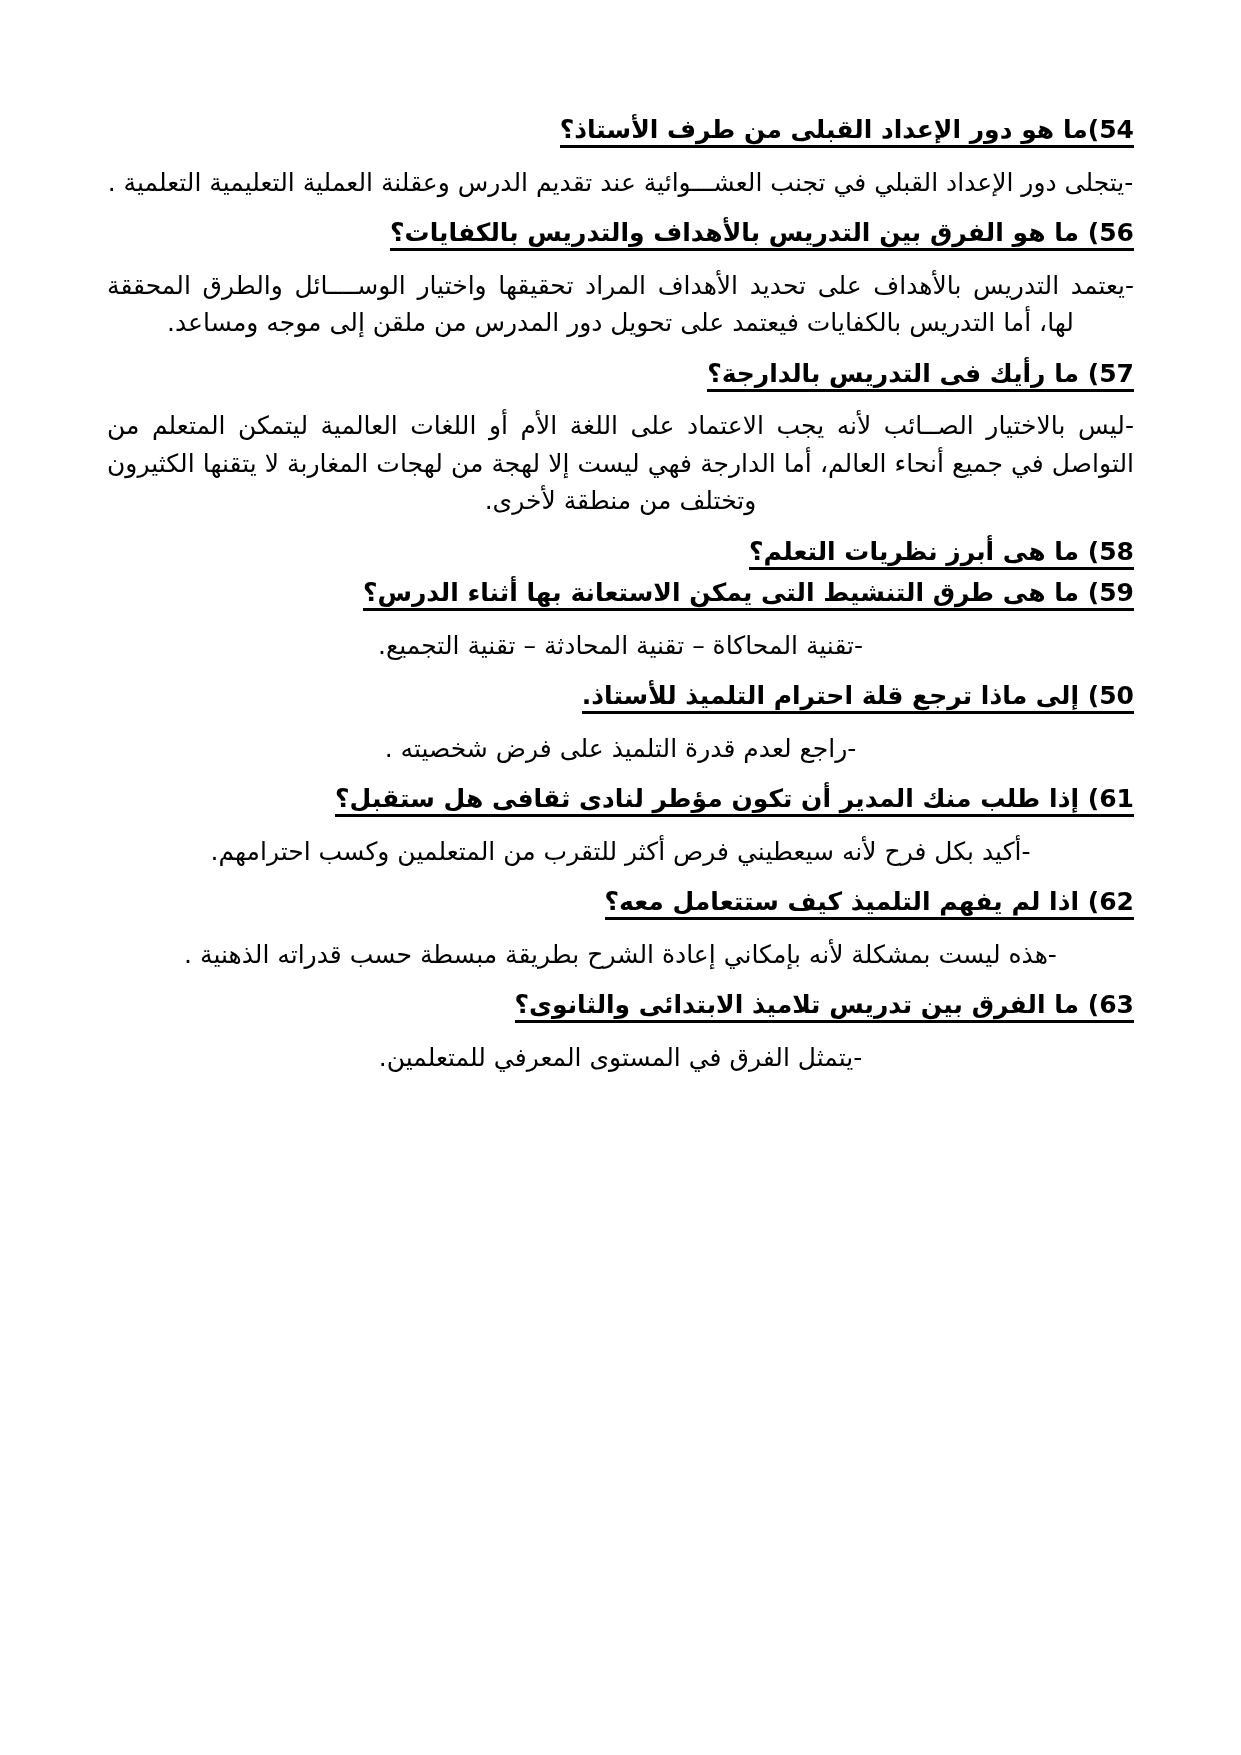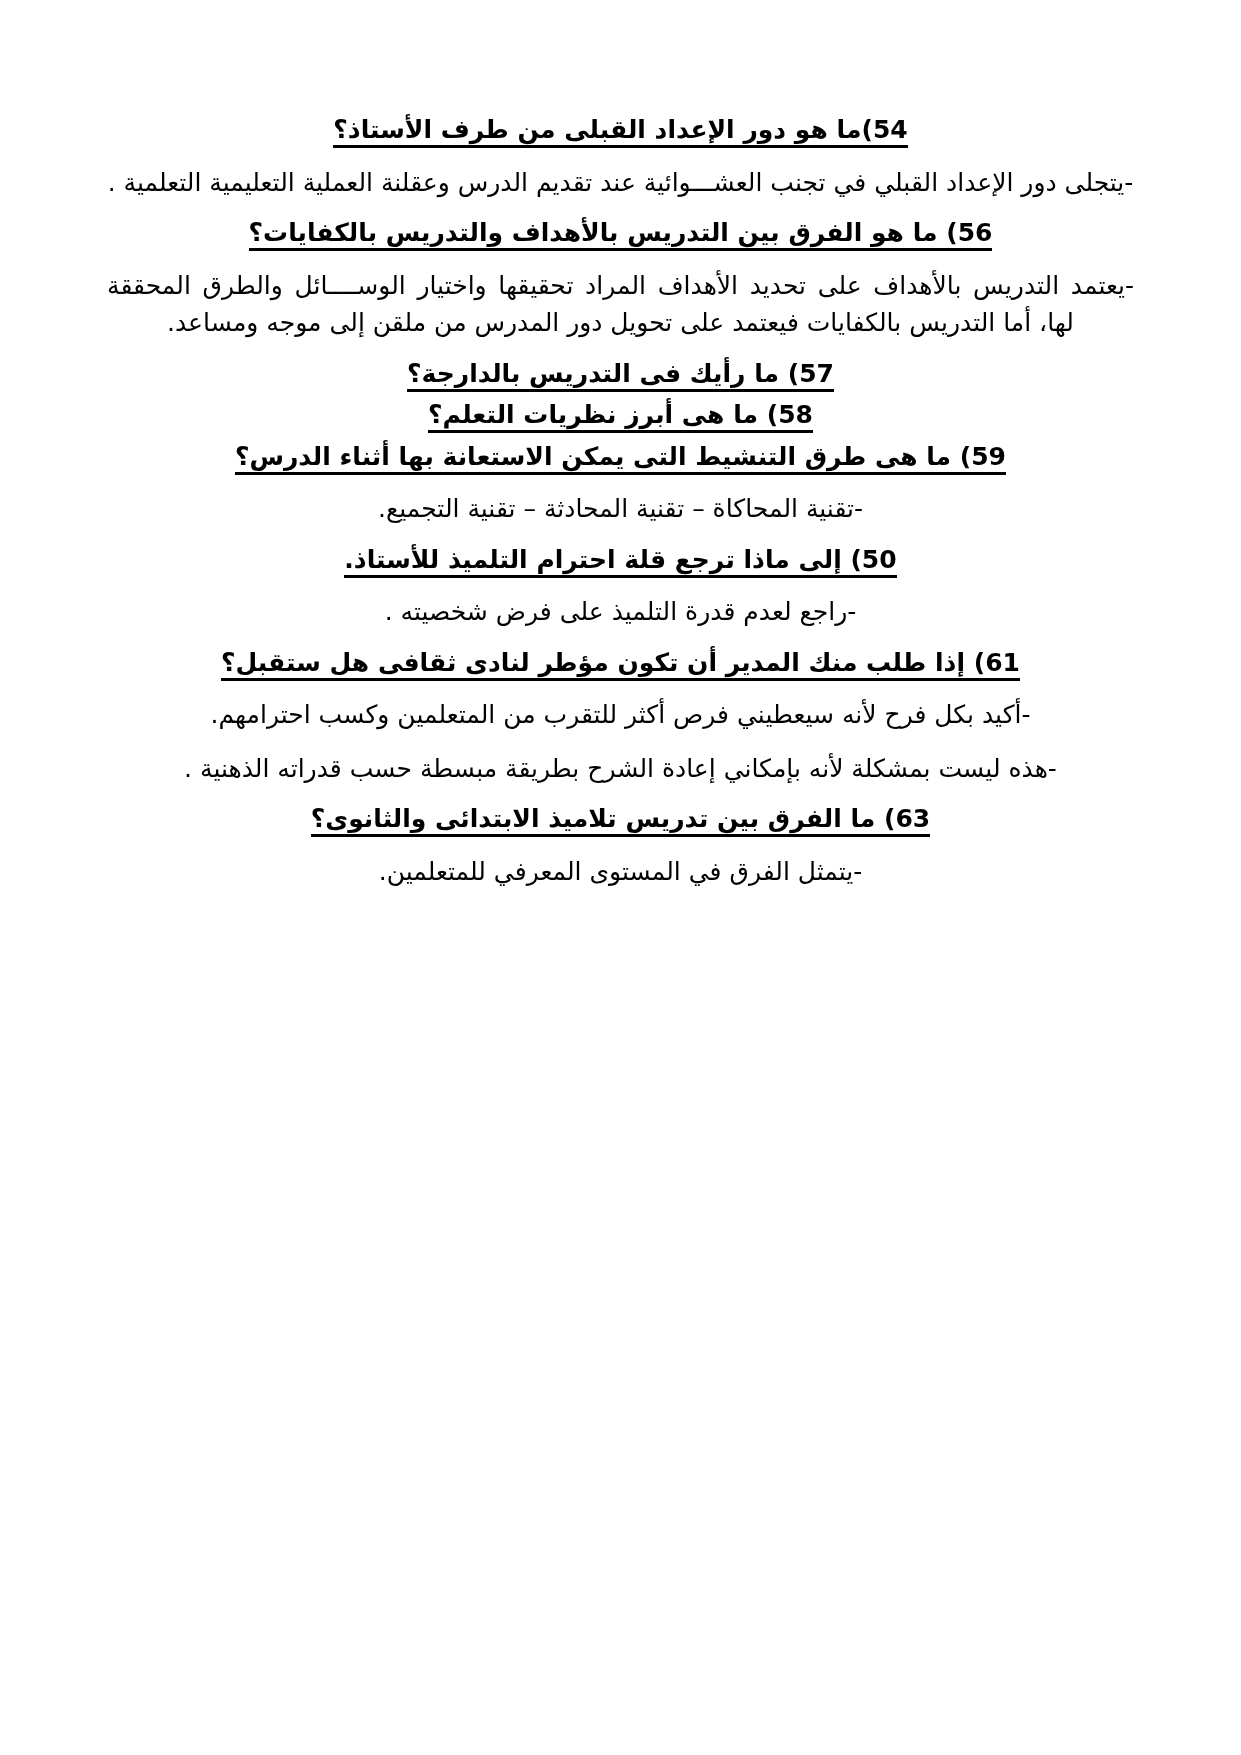--- a/index.html
+++ b/index.html
@@ -24,21 +24,20 @@
   .doc-body {
     width: 100%;
   }
   .qa-block {
     margin: 0 0 4px 0;
   }
   .question {
     font-weight: bold;
     font-size: 25px;
     line-height: 1.42;
-    text-align: center;
     margin: 0 0 6px 0;
     direction: rtl;
     unicode-bidi: isolate;
   }
   .question .q-underline {
     border-bottom: 3px solid #000;
     padding-bottom: 1px;
     display: inline;
     box-decoration-break: clone;
     -webkit-box-decoration-break: clone;
@@ -70,20 +69,21 @@
     </div>
 
 
     <div class="qa-block">
       <div class="question"><span class="q-underline">56) ما هو الفرق بين التدريس بالأهداف والتدريس بالكفايات؟</span></div>
       <div class="answer justify">-يعتمد التدريس بالأهداف على تحديد الأهداف المراد تحقيقها واختيار الوســــائل والطرق المحققة لها، أما التدريس بالكفايات فيعتمد على تحويل دور المدرس من ملقن إلى موجه ومساعد.</div>
     </div>
 
     <div class="qa-block">
       <div class="question"><span class="q-underline">57) ما رأيك فى التدريس بالدارجة؟</span></div>
+      <div class="answer justify">-ليس بالاختيار الصــائب لأنه يجب الاعتماد على اللغة الأم أو اللغات العالمية ليتمكن المتعلم من التواصل في جميع أنحاء العالم، أما الدارجة فهي ليست إلا لهجة من لهجات المغاربة لا يتقنها الكثيرون وتختلف من منطقة لأخرى.</div>
     </div>
 
     <div class="qa-block">
       <div class="question"><span class="q-underline">58) ما هى أبرز نظريات التعلم؟</span></div>
     </div>
 
     <div class="qa-block">
       <div class="question"><span class="q-underline">59) ما هى طرق التنشيط التى يمكن الاستعانة بها أثناء الدرس؟</span></div>
       <div class="answer center">-تقنية المحاكاة – تقنية المحادثة – تقنية التجميع.</div>
     </div>
@@ -92,20 +92,21 @@
       <div class="question"><span class="q-underline">50) إلى ماذا ترجع قلة احترام التلميذ للأستاذ.</span></div>
       <div class="answer center">-راجع لعدم قدرة التلميذ على فرض شخصيته .</div>
     </div>
 
     <div class="qa-block">
       <div class="question"><span class="q-underline">61) إذا طلب منك المدير أن تكون مؤطر لنادى ثقافى هل ستقبل؟</span></div>
       <div class="answer center">-أكيد بكل فرح لأنه سيعطيني فرص أكثر للتقرب من المتعلمين وكسب احترامهم.</div>
     </div>
 
     <div class="qa-block">
+      <div class="question"><span class="q-underline">62) اذا لم يفهم التلميذ كيف ستتعامل معه؟</span></div>
       <div class="answer center">-هذه ليست بمشكلة لأنه بإمكاني إعادة الشرح بطريقة مبسطة حسب قدراته الذهنية .</div>
     </div>
 
     <div class="qa-block">
       <div class="question"><span class="q-underline">63) ما الفرق بين تدريس تلاميذ الابتدائى والثانوى؟</span></div>
       <div class="answer center">-يتمثل الفرق في المستوى المعرفي للمتعلمين.</div>
     </div>
 
   </div>
 </div>

